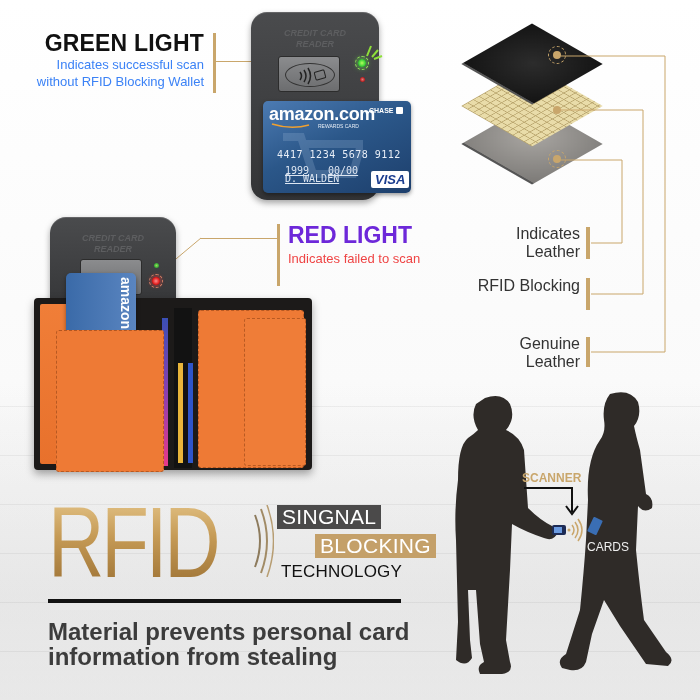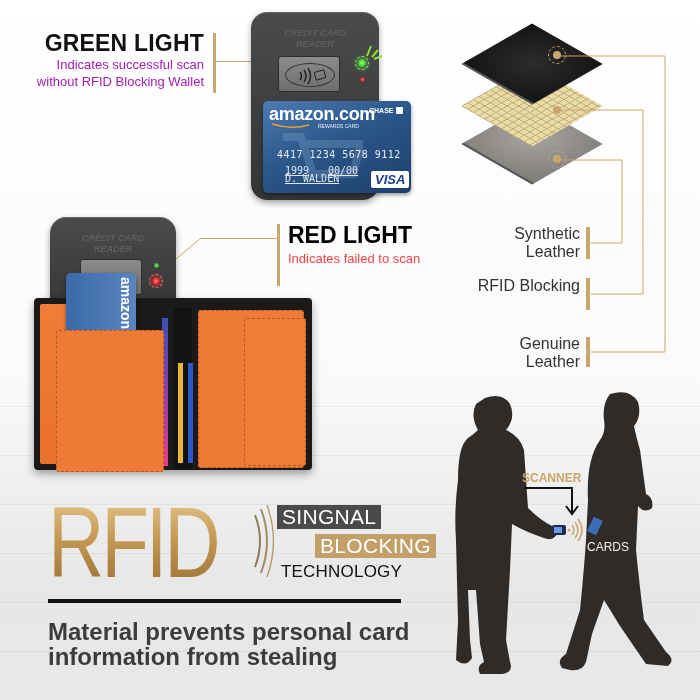--- a/index.html
+++ b/index.html
@@ -13,21 +13,21 @@
     position: absolute; left: 0; top: 380px; width: 700px; height: 320px;
     background:
       repeating-linear-gradient(0deg, transparent 0 48px, rgba(0,0,0,0.05) 48px 49px),
       linear-gradient(180deg, rgba(255,255,255,0) 0%, rgba(220,220,220,0.5) 100%);
     pointer-events: none;
   }
   .abs { position: absolute; }
 
   
   .gl-title { left: 0; top: 30px; width: 204px; text-align: right; font-weight: 800; font-size: 23px; color: #111; letter-spacing: 0.2px; }
-  .gl-desc { left: 0; top: 56px; width: 204px; text-align: right; font-size: 13px; color: #a21caf; line-height: 17px; }
+  .gl-desc { left: 0; top: 56px; width: 204px; text-align: right; font-size: 13px; color: #3b82f6; line-height: 17px; }
   .gold-bar { background: #c9a66b; width: 3px; }
   .gold-line { background: #c9a66b; height: 1px; }
 
   
   .reader {
     background: linear-gradient(180deg, #4a4b4d 0%, #333436 100%);
     border-radius: 16px;
     box-shadow: 0 3px 6px rgba(0,0,0,0.35), inset 0 1px 0 rgba(255,255,255,0.15);
   }
   .reader-label { color: #5d5e60; font-size: 9px; text-align: center; line-height: 11px; font-weight: bold; font-style: italic; }
@@ -47,21 +47,21 @@
     color: #fff;
   }
   .amz { font-size: 18px; font-weight: bold; color: #fff; letter-spacing: -0.3px; }
   .amz-sub { font-size: 5px; color: #e6edf6; }
   .chase { font-size: 7px; font-weight: bold; color: #fff; }
   .card-num { font-family: "DejaVu Sans Mono", monospace; font-size: 10px; color: #e8eef7; letter-spacing: 0.5px; }
   .card-small { font-family: "DejaVu Sans Mono", monospace; font-size: 10px; color: #dde6f2; text-decoration: underline; }
   .visa { background: #fff; color: #1a3d8f; font-weight: 900; font-style: italic; font-size: 13px; padding: 1px 4px; border-radius: 2px; }
 
   
-  .rl-title { left: 288px; top: 222px; font-weight: 800; font-size: 23px; color: #000000; }
+  .rl-title { left: 288px; top: 222px; font-weight: 800; font-size: 23px; color: #6d28d9; }
   .rl-desc { left: 288px; top: 250px; font-size: 13px; color: #ef4444; line-height: 17px; }
 
   
   .wallet-back { background: #1c1a19; border-radius: 4px; box-shadow: 0 4px 8px rgba(0,0,0,0.35); }
   .orange { background: #ee7a35; border: 1px dashed rgba(120,50,10,0.45); border-radius: 3px; }
   .orange-solid { background: linear-gradient(180deg,#f07e38,#e8712c); }
 
   
   .layer { transform: rotateX(55deg) rotateZ(45deg); transform-origin: center; }
   .layer-wrap { perspective: 600px; }
@@ -206,21 +206,21 @@
 <div class="abs layer-dot-ring" style="left:548px; top:150px;"></div>
 <div class="abs layer-dot" style="left:553px; top:155px;"></div>
 
 <svg class="abs" style="left:0; top:0;" width="700" height="380">
   <path d="M561 56 L665 56 L665 352 L591 352" stroke="#c9a66b" stroke-width="1" fill="none"></path>
   <path d="M561 110 L643 110 L643 294 L591 294" stroke="#c9a66b" stroke-width="1" fill="none"></path>
   <path d="M561 160 L622 160 L622 243 L591 243" stroke="#c9a66b" stroke-width="1" fill="none"></path>
 </svg>
 
 <div class="abs mat-label" style="left:460px; top:225px;">
-  <div>Synthetic</div>
+  <div>Indicates</div>
   <div>Leather</div>
 </div>
 <div class="abs gold-bar" style="left:586px; top:227px; height:32px; width:4px;"></div>
 
 <div class="abs mat-label" style="left:460px; top:277px;">
   <div>RFID Blocking</div>
 </div>
 <div class="abs gold-bar" style="left:586px; top:278px; height:32px; width:4px;"></div>
 
 <div class="abs mat-label" style="left:460px; top:335px;">

